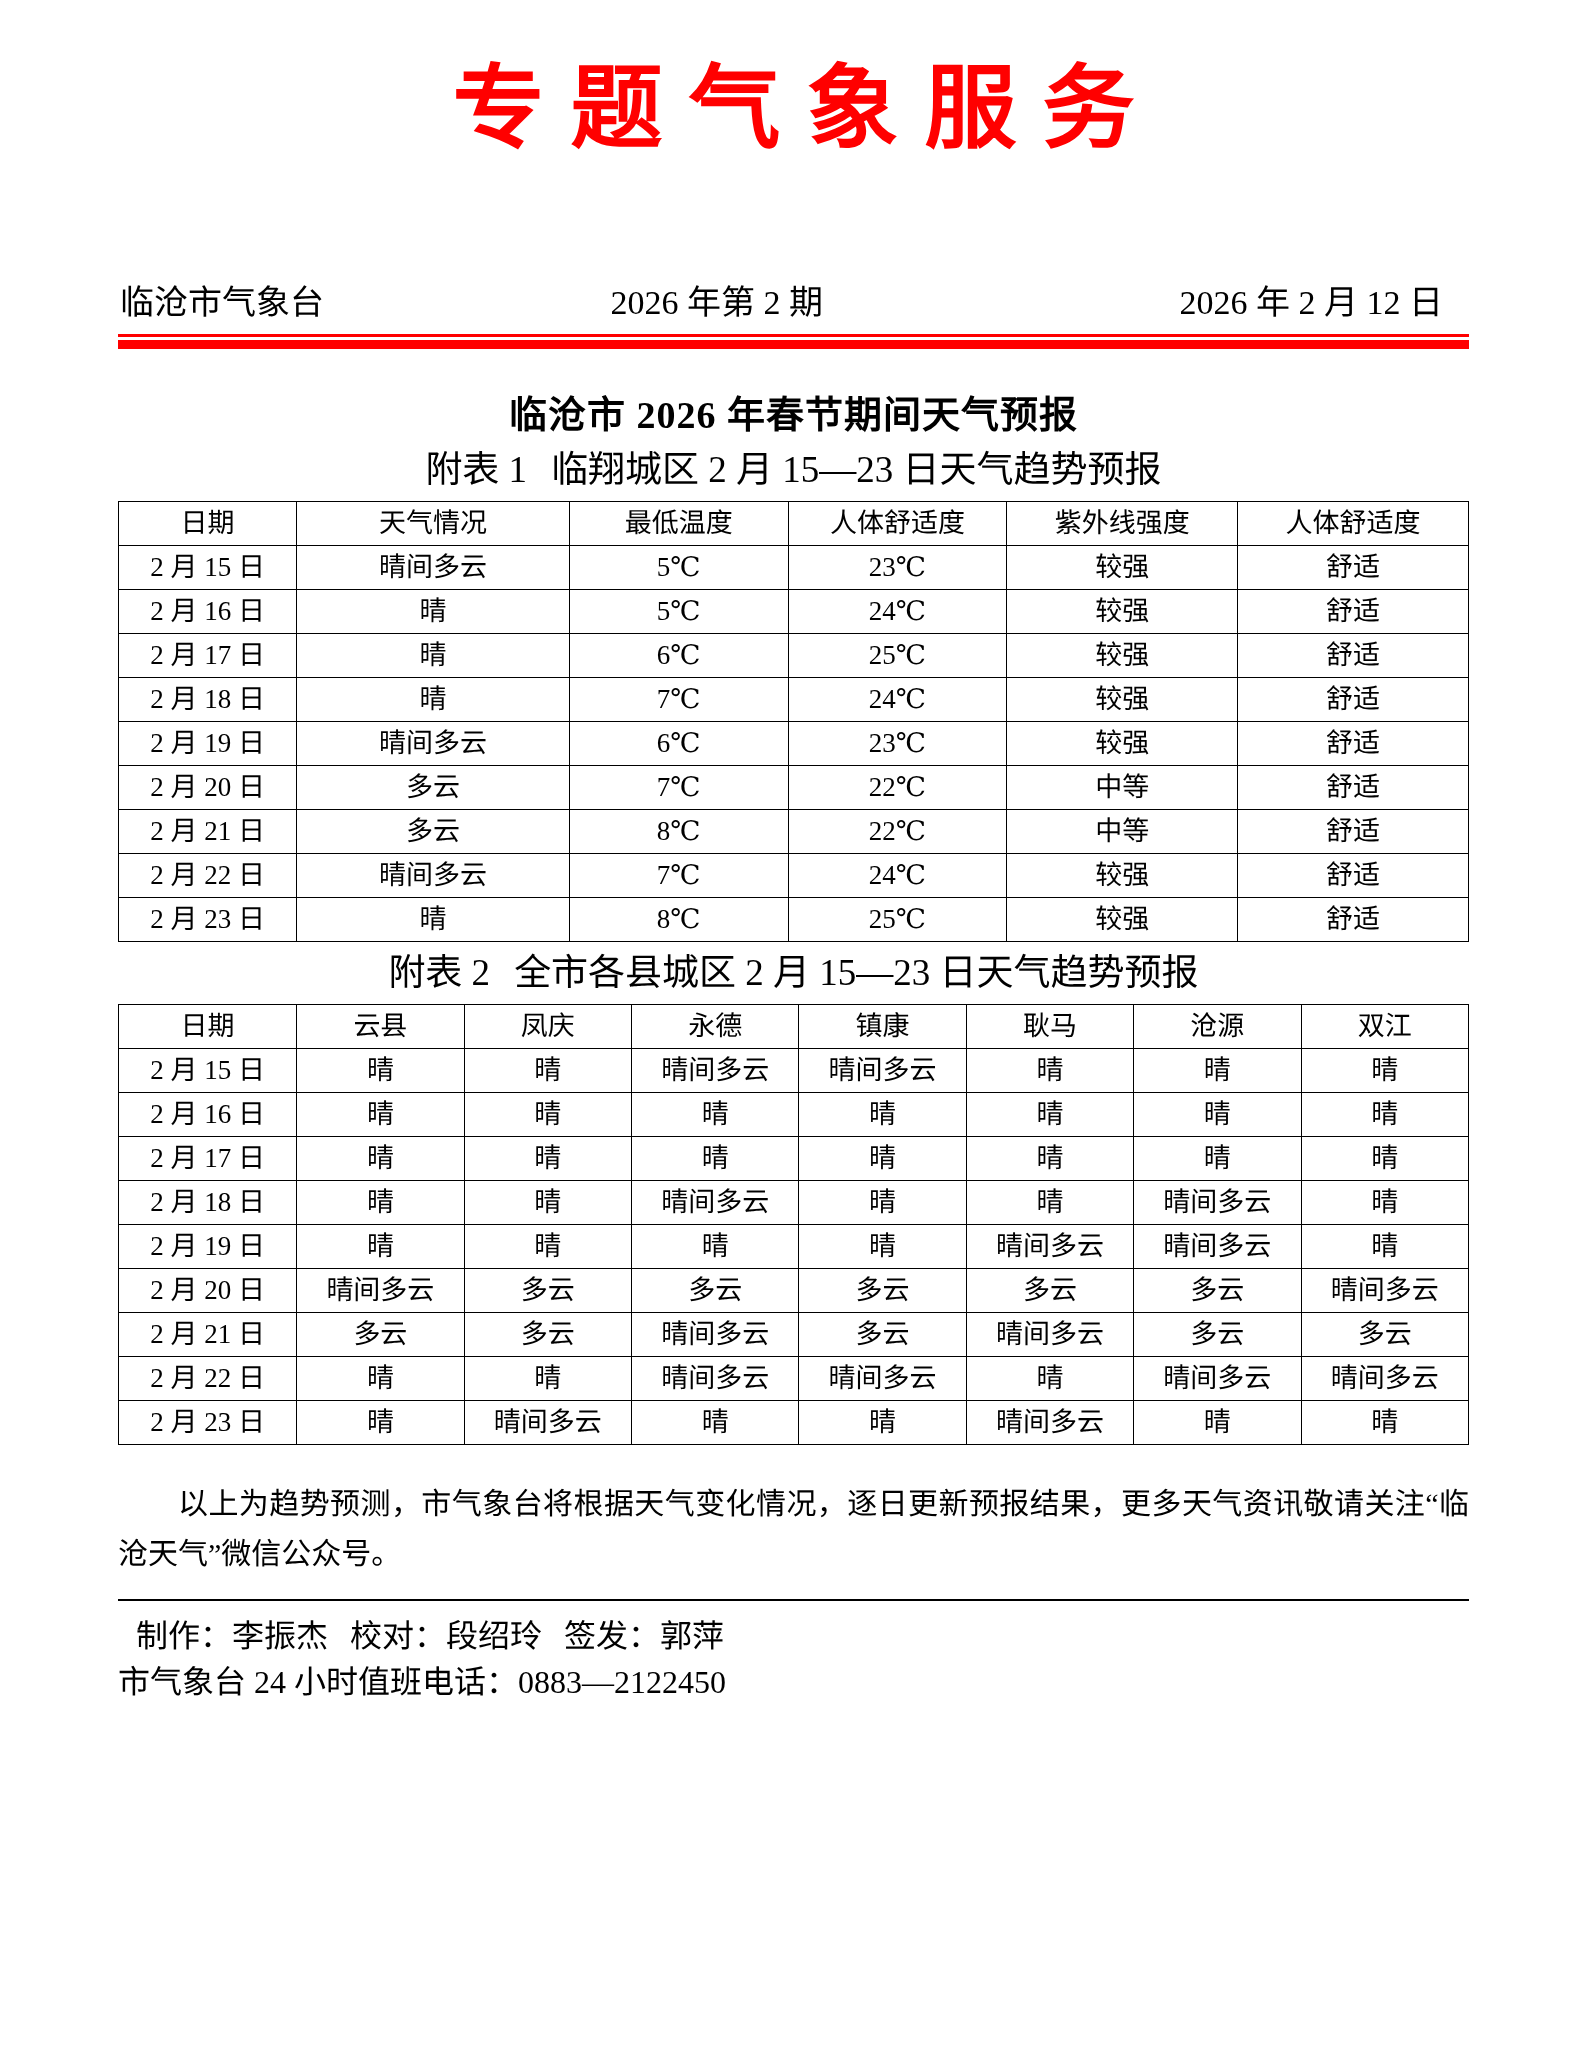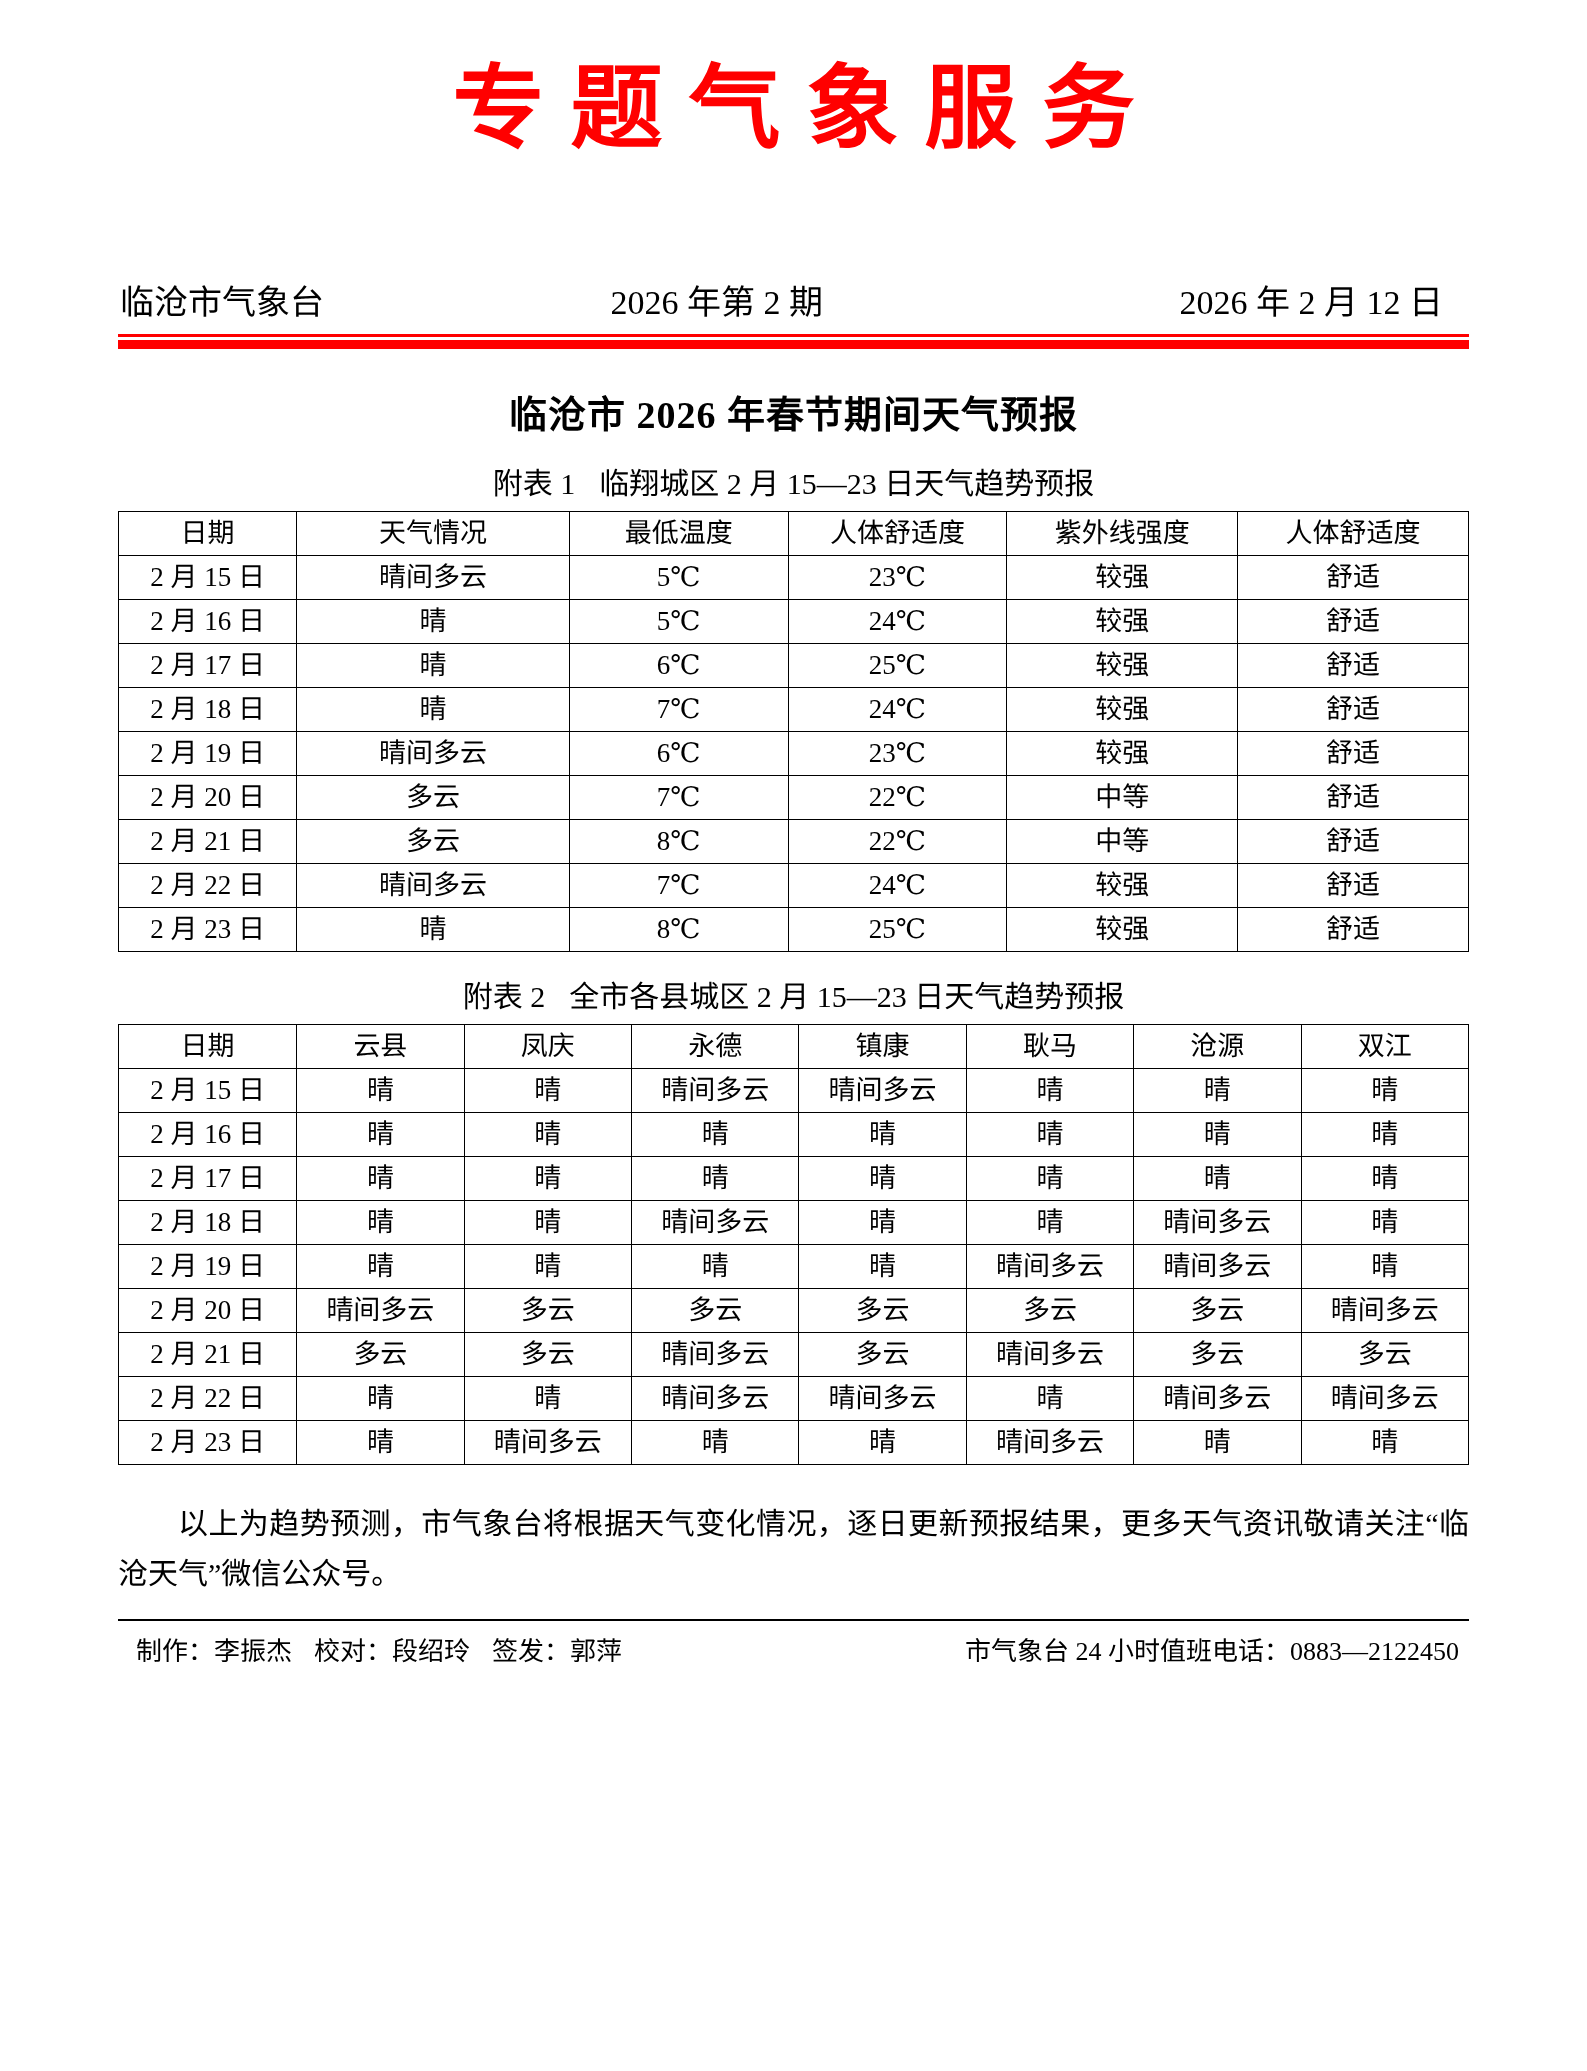--- a/index.html
+++ b/index.html
@@ -89,22 +89,21 @@
     text-align: justify;
     text-justify: inter-ideograph;
     text-indent: 64px;
     margin-top: 26px;
     letter-spacing: 0.4px;
   }
 
   
   .table-caption {
     text-align: center;
-    font-size: 30px;
-    margin-top: 20px;
+    font-size: 37px;
     margin-bottom: 8px;
   }
   .table-caption .cap-gap { display: inline-block; width: 24px; }
 
   
   table {
     border-collapse: collapse;
     width: 100%;
     table-layout: fixed;
   }
@@ -140,22 +139,23 @@
   }
 
   
   .footer-rule {
     border-top: 2.5px solid #000000;
     margin-top: 20px;
   }
   .footer {
     display: flex;
     align-items: baseline;
-    font-size: 26px;
+    font-size: 32px;
     margin-top: 9px;
+    flex-direction: column;
   }
   .footer-left { flex: 0 0 auto; padding-left: 18px; }
   .footer-right { flex: 1 1 auto; text-align: right; padding-right: 10px; }
   .fgap { display: inline-block; width: 22px; }
 </style>
 </head>
 <body>
 
 <div class="page">
 

